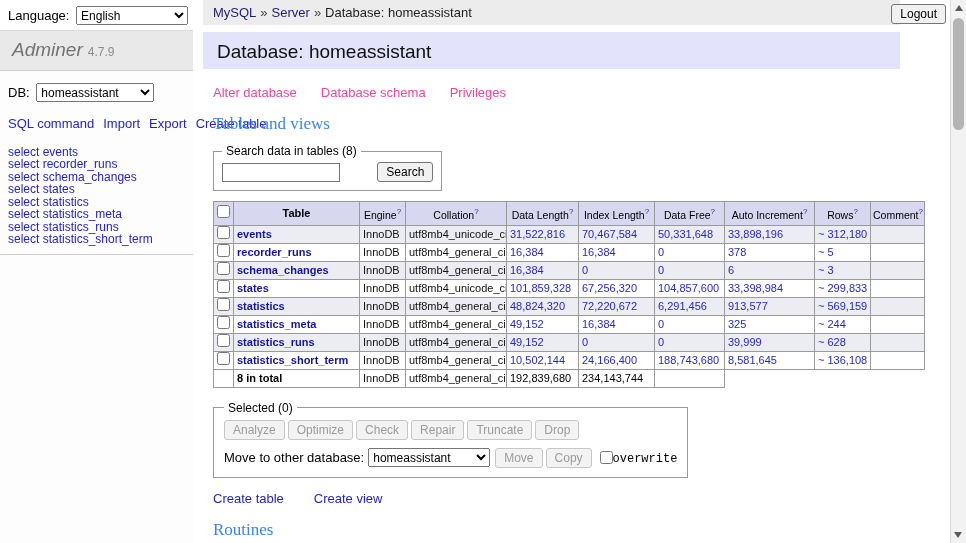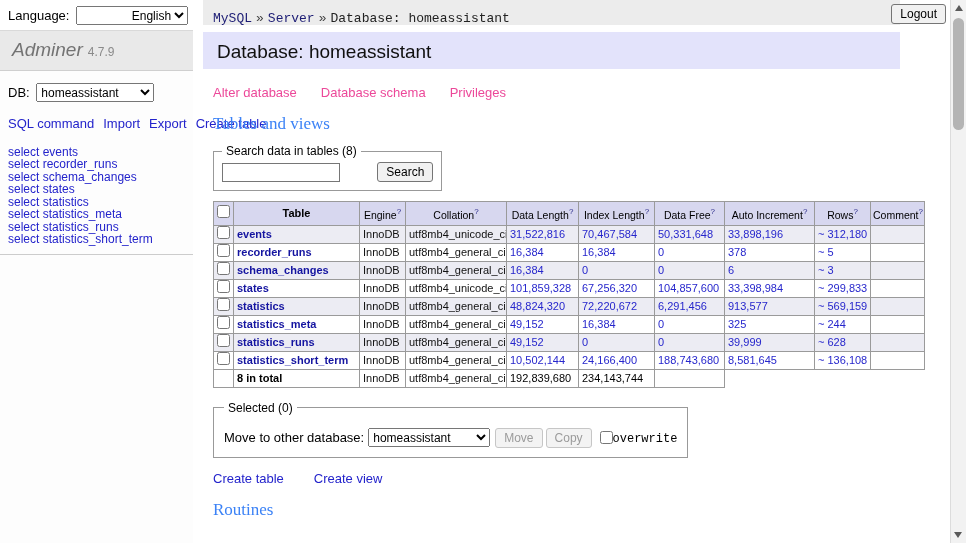--- a/index.html
+++ b/index.html
@@ -2,36 +2,36 @@
 <html><head>
 <meta charset="utf-8">
 <style>
   * { box-sizing:border-box; margin:0; padding:0; }
   body { font-family:"Liberation Sans","DejaVu Sans",sans-serif; color:#000; background:#fff; }
   #screen { position:relative; width:966px; height:543px; overflow:hidden; background:#fff; }
   a { text-decoration:none; cursor:pointer; }
 
   
   #lang-row { position:absolute; left:0; top:0; width:193px; height:30px; padding:6px 0 0 8px; font-size:13px; }
-  #lang-row select { width:112px; height:19px; font-size:12px; margin-left:3px;text-align:right; }
+  #lang-row select { width:112px; height:19px; font-size:12px; margin-left:3px; }
 
   
   #sidebar { position:absolute; left:0; top:30px; width:193px; height:513px; background:#fdfdfd; }
   #app-title { background:#e9e9e9; border-top:1px solid #d9d9d9; border-bottom:1px solid #cfcfcf; padding:8px 12px 9px; }
   .app-name { font-style:italic; font-size:19px; color:#737373; }
   .app-version { font-size:12px; color:#8a8a8a; margin-left:5px; }
   .db-row { padding:12px 0 0 8px; font-size:13px; }
   .db-row select { width:118px; height:19px; font-size:12px; margin-left:3px; }
   .menu-links { padding:12px 8px 0; font-size:13px; line-height:1.5; width:185px; }
   .menu-links a { color:#2323cb; margin-right:9px; white-space:nowrap; }
   .tables-list { margin-top:8px; padding:4px 8px 8px; border-bottom:1px solid #ccc; }
   .tables-list a { display:block; color:#2323cb; font-size:12px; line-height:12.5px; }
 
   
-  #breadcrumb { position:absolute; left:203px; top:0; width:697px; height:25px; background:#ececec; font-size:13px; padding:11px 10px; color:#222;font-family:Liberation Mono, monospace; }
+  #breadcrumb { position:absolute; left:203px; top:0; width:697px; height:25px; background:#ececec; font-size:13px; padding:5px 10px; color:#222; }
   #breadcrumb a { color:#1c1c74; }
   .bc-sep { color:#444; margin:0 4px; }
   #page-title { position:absolute; left:203px; top:32px; width:697px; height:37px; background:#e3e3fb; font-size:19px; font-weight:400; padding:9px 14px; color:#101010; }
 
   
   #logout-btn { position:absolute; top:4px; right:20px; }
   .btn { font-size:12px; padding:2px 8px; background:#f1f1f1; border:1px solid #757575; border-radius:3px; color:#000; cursor:pointer; font-family:inherit; }
   .btn.dis { color:#9b9b9b; border-color:#c6c6c6; background:#f3f3f3; }
   #scrollbar { position:absolute; right:0; top:0; width:16px; height:543px; background:#f2f2f2; border-left:1px solid #dcdcdc; }
   .scroll-thumb { position:absolute; left:2px; right:2px; top:18px; height:112px; background:#b4b4b4; border-radius:6px; }
@@ -267,20 +267,23 @@
           <td></td>
           <td class="noborder"></td>
           <td class="noborder"></td>
           <td class="noborder"></td>
         </tr>
       </tbody>
     </table>
 
     <fieldset class="fs-selected">
       <legend>Selected (0)</legend>
+      <div class="sel-row">
+        <button class="btn dis">Analyze</button><button class="btn dis">Optimize</button><button class="btn dis">Check</button><button class="btn dis">Repair</button><button class="btn dis">Truncate</button><button class="btn dis">Drop</button>
+      </div>
       <div class="sel-row2">
         <span>Move to other database:</span><select><option selected="">homeassistant</option></select><button class="btn dis">Move</button><button class="btn dis">Copy</button><input type="checkbox" style=""><span class="ow-label">overwrite</span>
       </div>
     </fieldset>
 
     <div class="create-links">
       <a>Create table</a><a>Create view</a>
     </div>
 
     <h3>Routines</h3>

